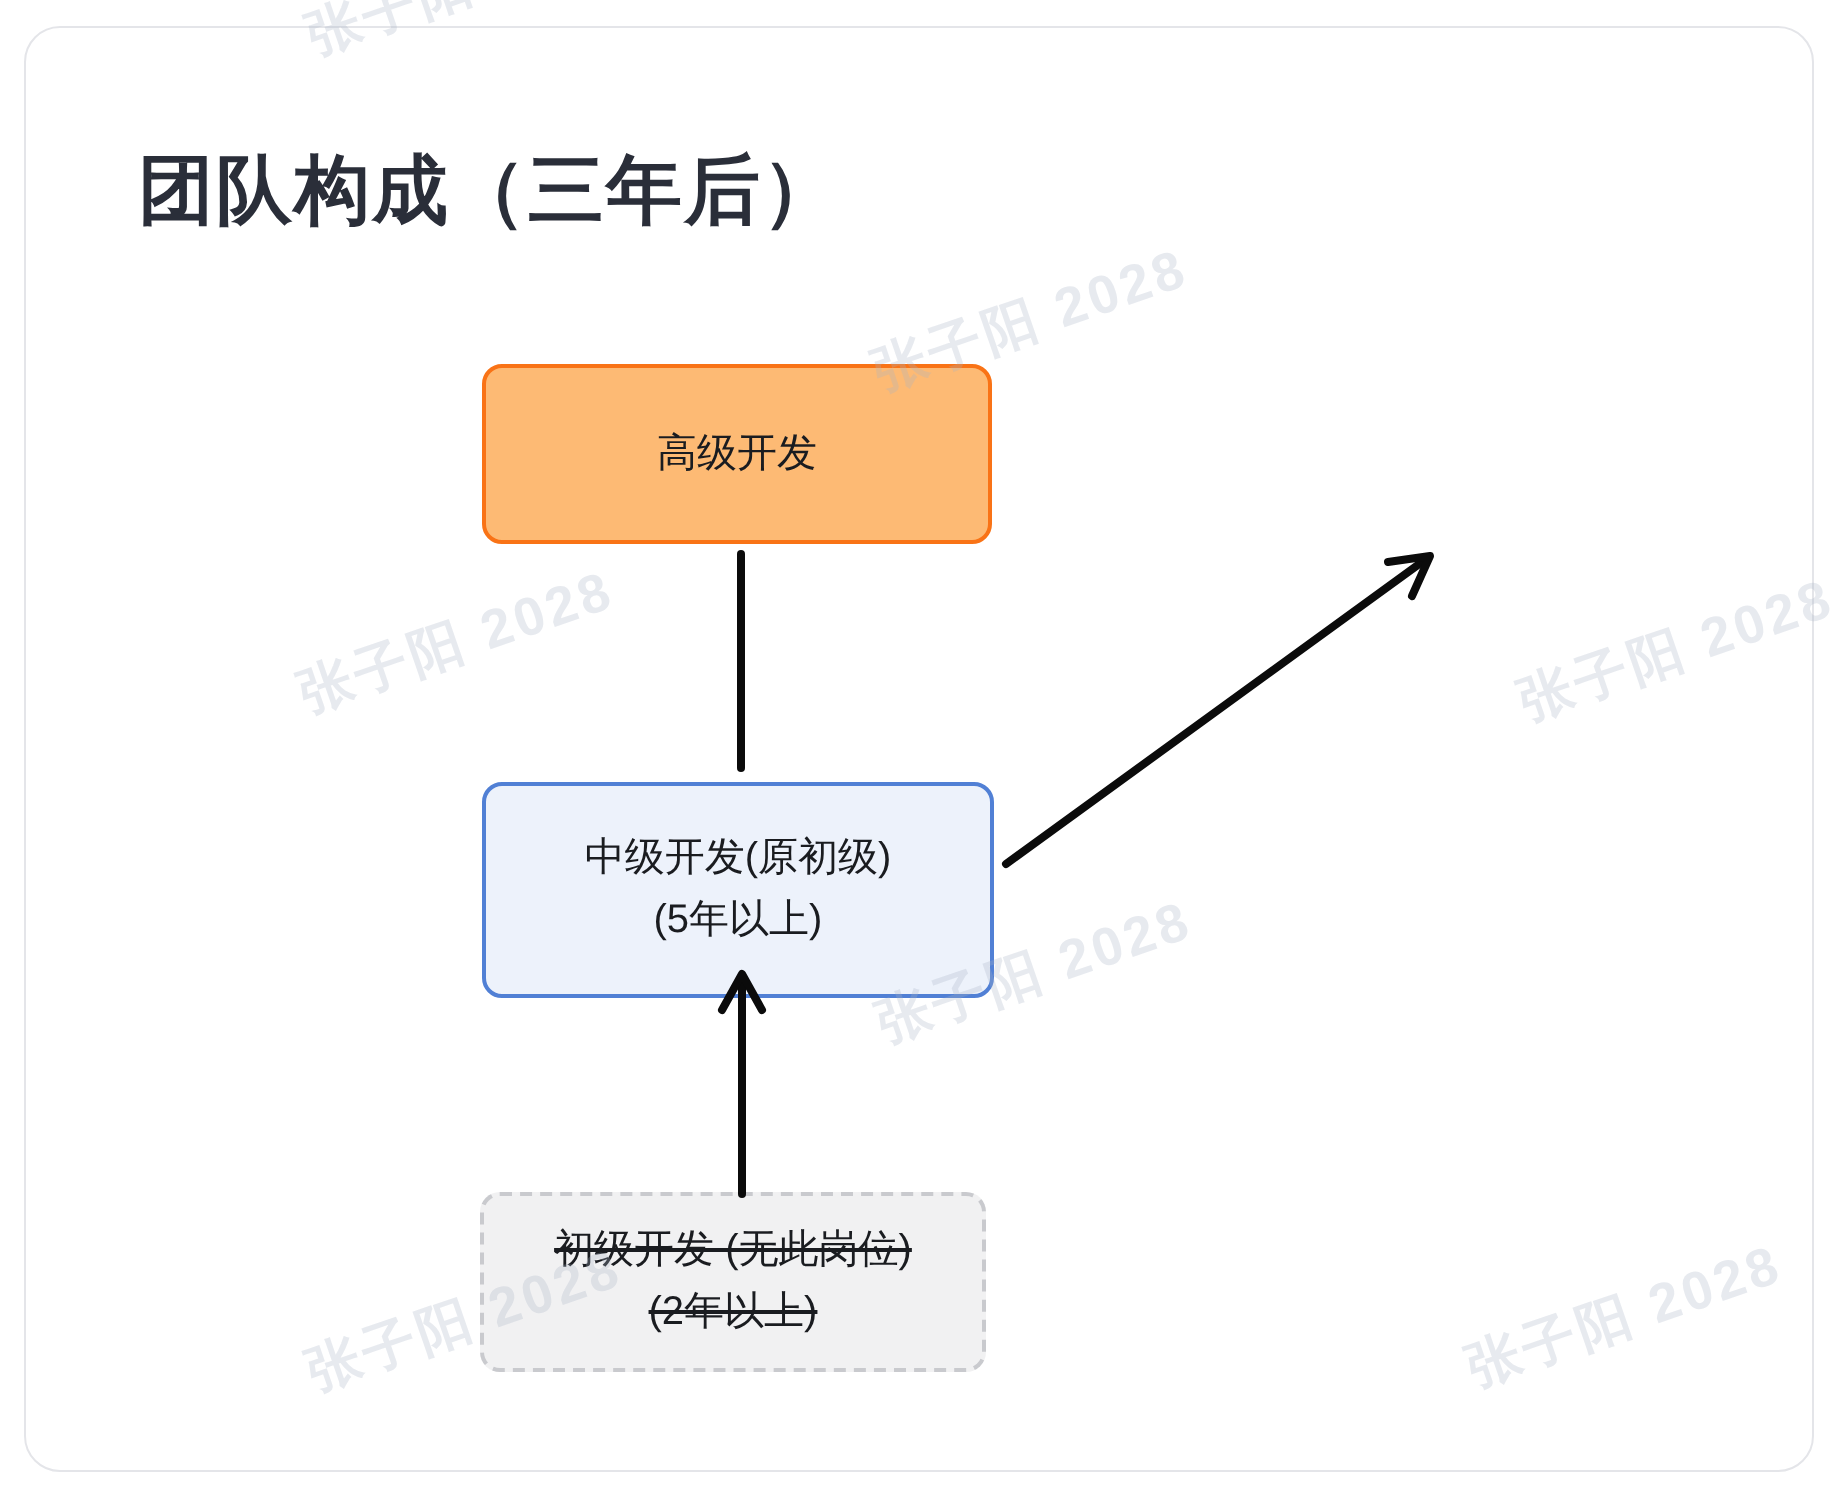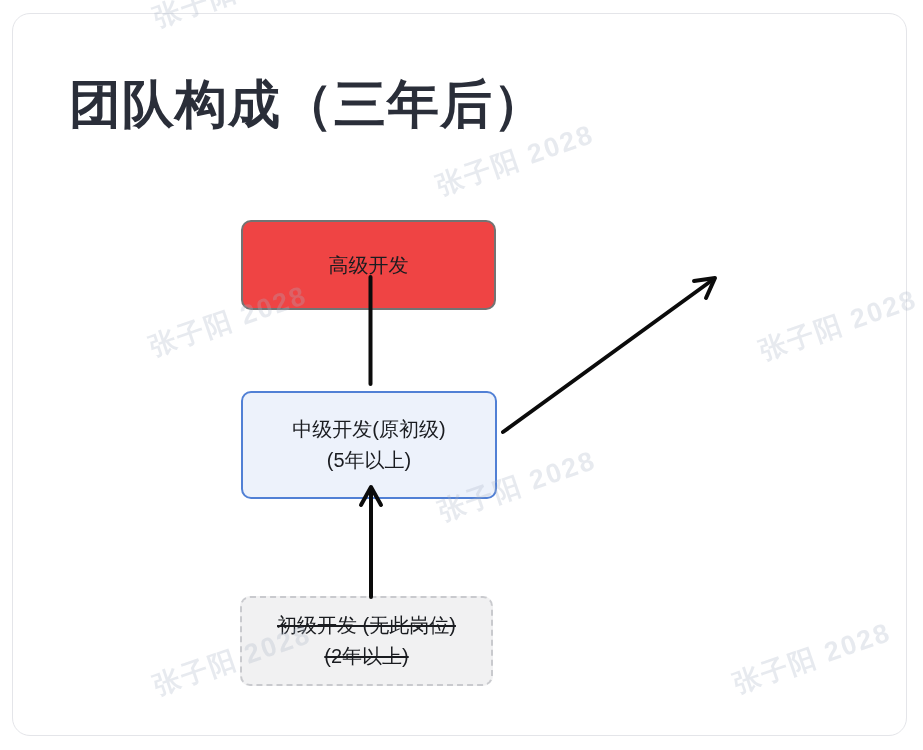--- a/index.html
+++ b/index.html
@@ -24,21 +24,21 @@
     height: 721px;
     background: #ffffff;
     border: 1.5px solid #e4e5e9;
     border-radius: 18px;
     z-index: 0;
   }
   .title {
     position: absolute;
     left: 69px;
     top: 70px;
-    font-size: 52px;
+    font-size: 38px;
     font-weight: 600;
     letter-spacing: 1px;
     color: #2a2e39;
     z-index: 1;
     white-space: nowrap;
   }
   .node {
     position: absolute;
     box-sizing: border-box;
     border-radius: 10px;
@@ -46,23 +46,22 @@
     flex-direction: column;
     align-items: center;
     justify-content: center;
     text-align: center;
     font-size: 20px;
     line-height: 31px;
     color: #1a1c20;
     z-index: 1;
   }
   .node-yellow {
-    background: #ef4444;
-    border: 2px solid #737373;
-    margin-top: 38px;
+    background: #fdba74;
+    border: 2px solid #f97316;
   }
   .node-blue {
     background: #edf2fb;
     border: 2px solid #5180d5;
   }
   .node-gray {
     background: #f1f1f2;
     border: 2px dashed #c9cace;
   }
   .strike { text-decoration: line-through; text-decoration-thickness: 2px; }

